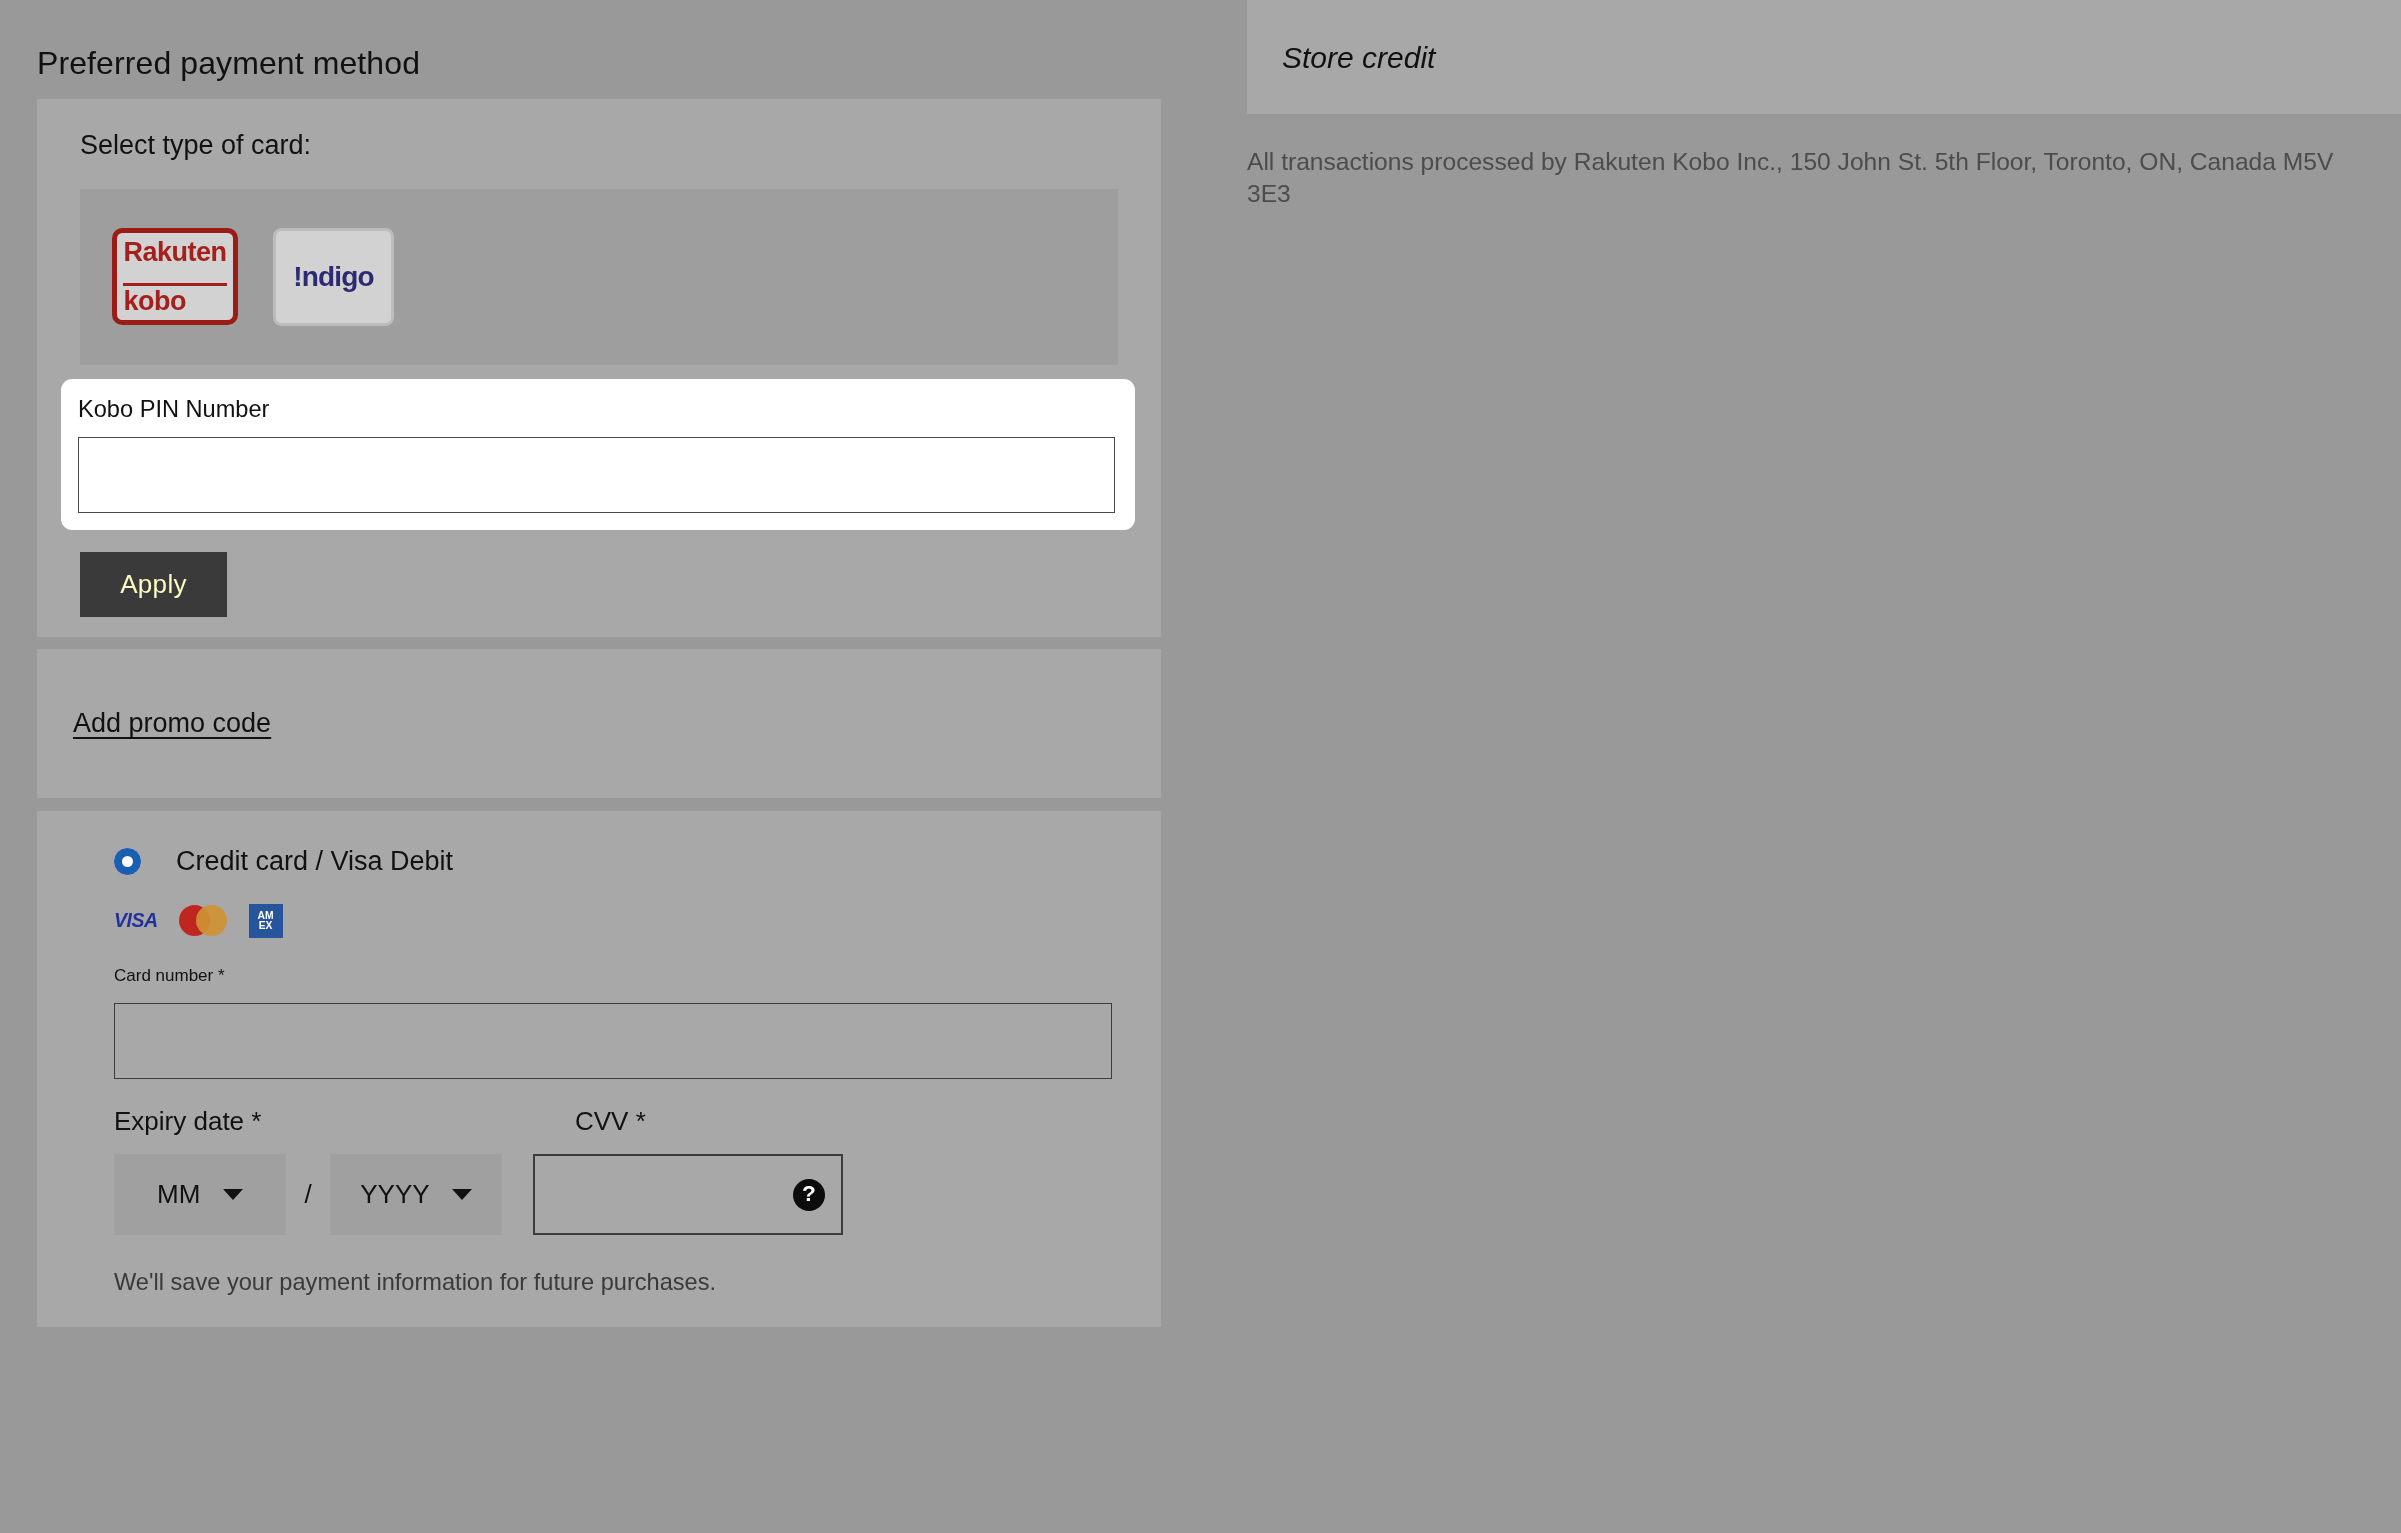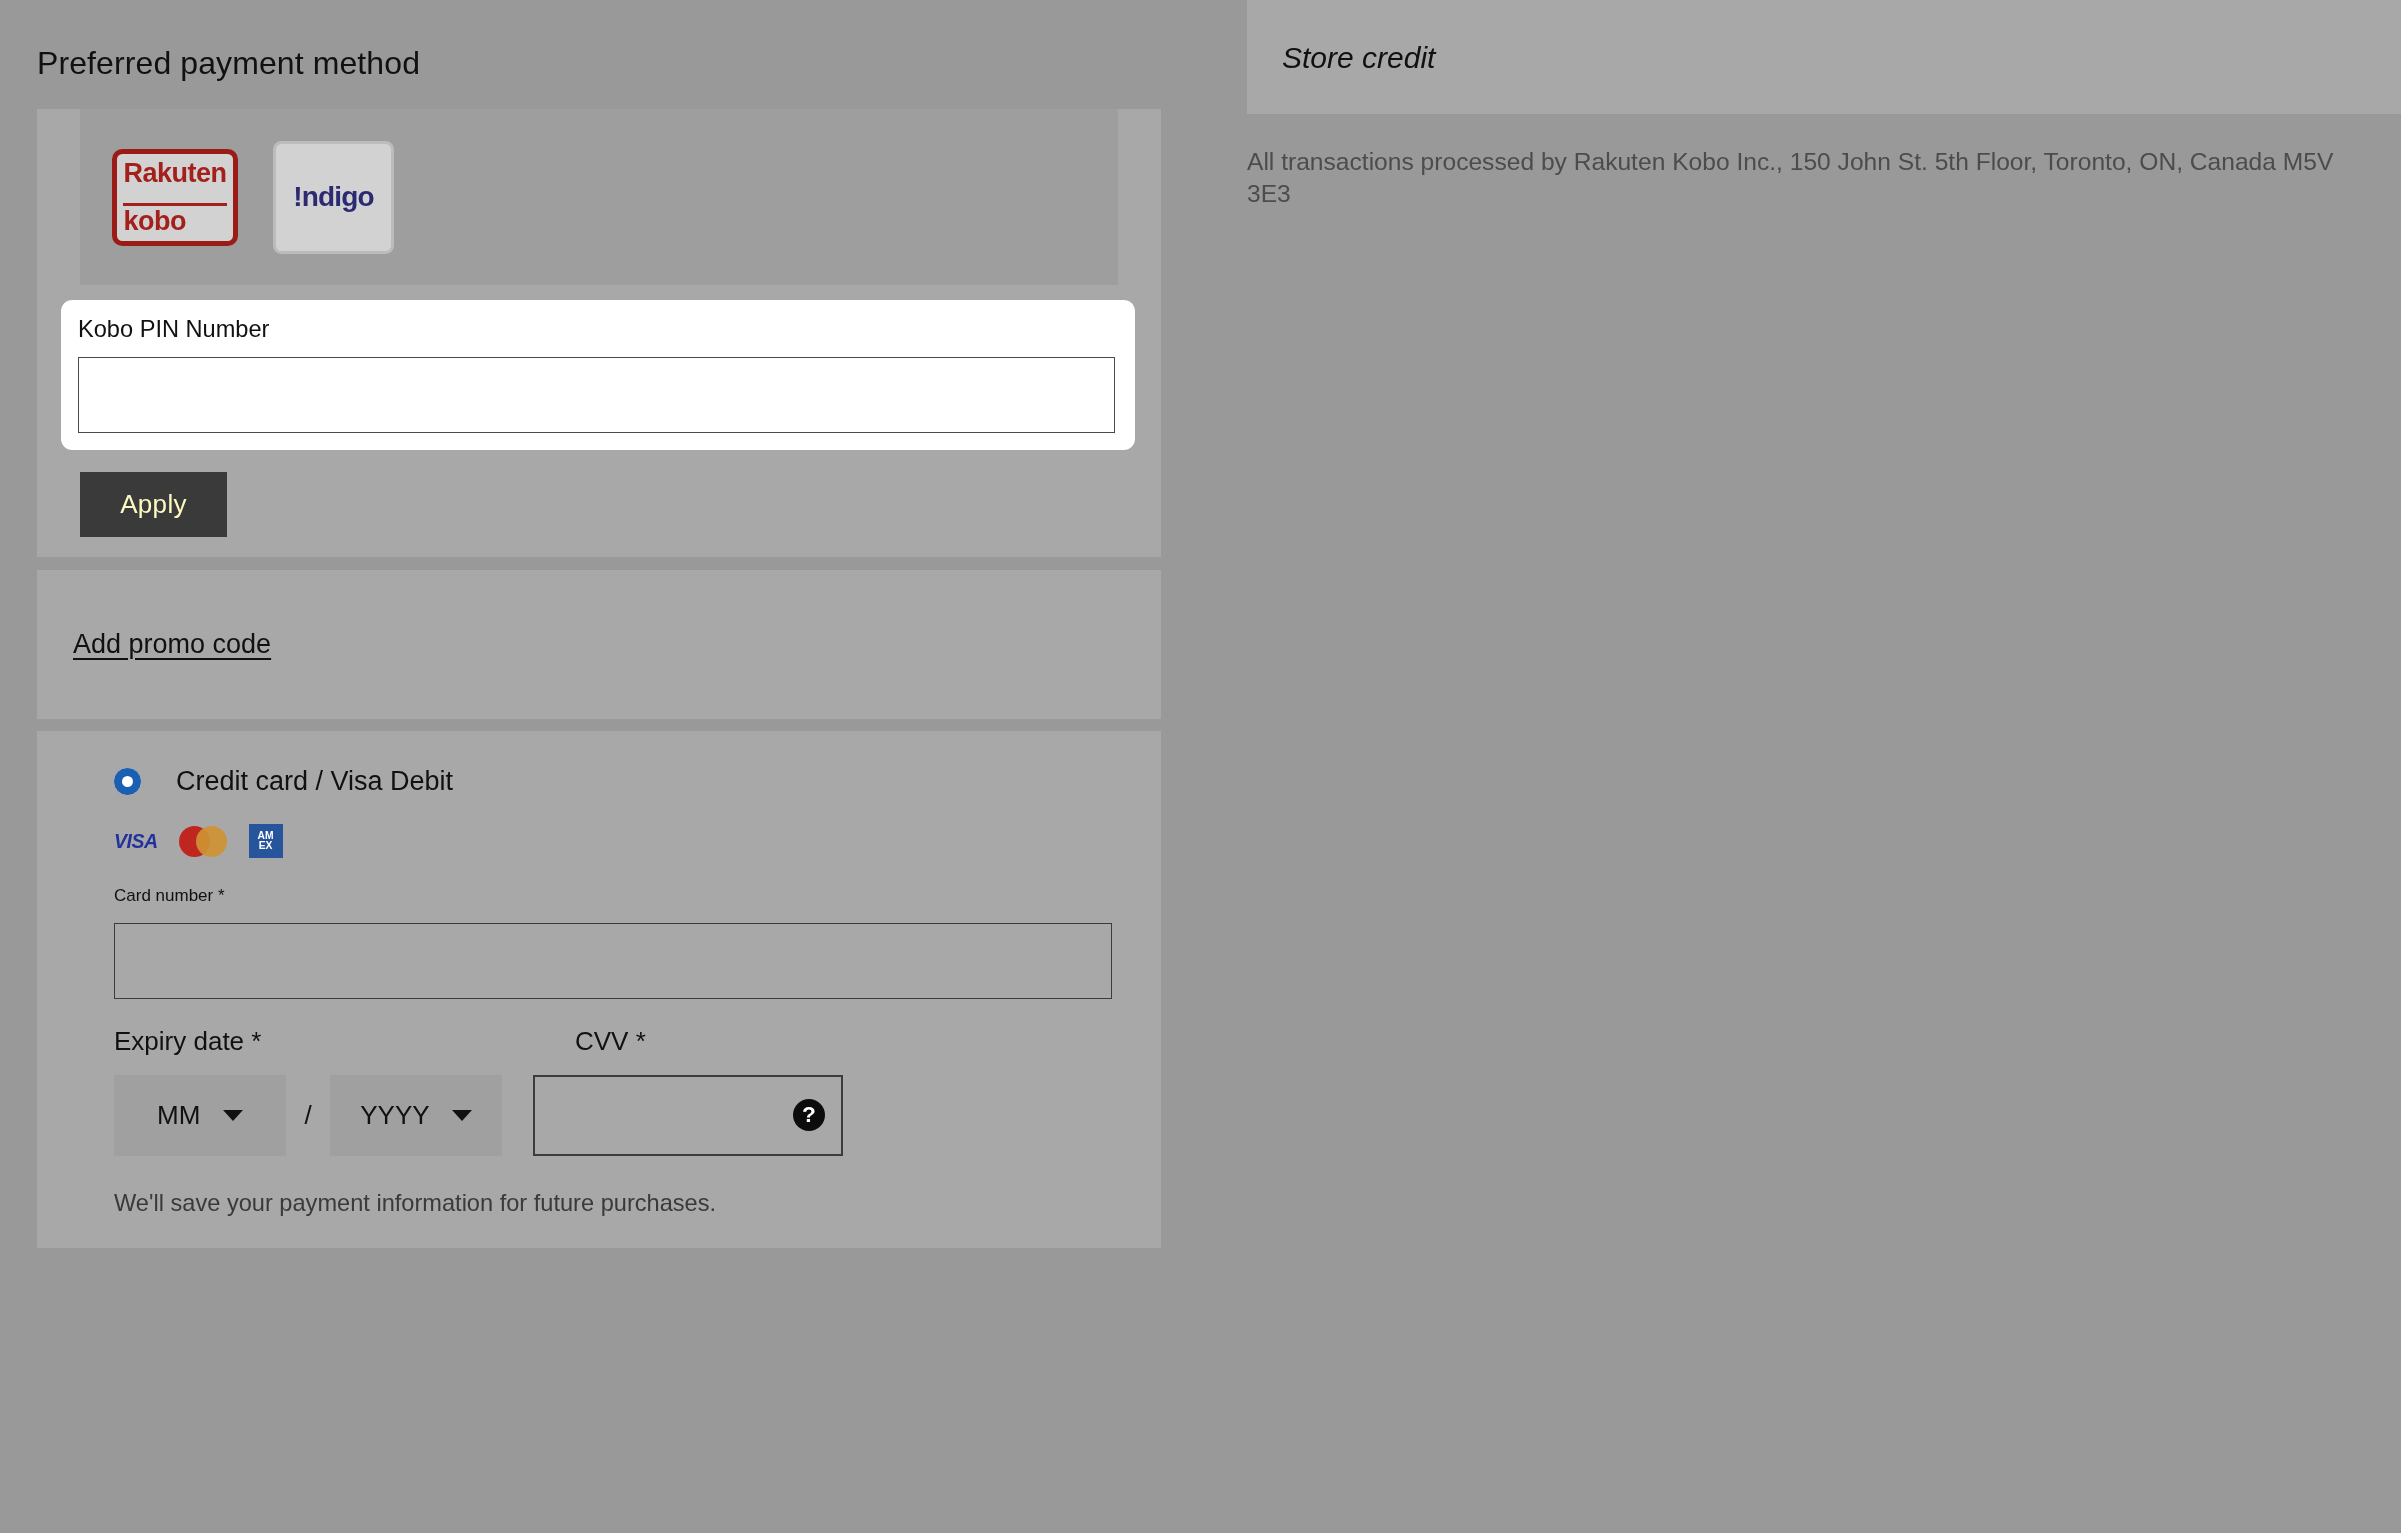--- a/index.html
+++ b/index.html
@@ -71,21 +71,21 @@
     height: 176px;
     background: #9e9e9e;
     display: flex;
     align-items: center;
     padding-left: 32px;
     gap: 35px;
   }
 
   .logo-tile {
     width: 121px;
-    height: 113px;
+    height: 98px;
     background: #d2d2d2;
     border-radius: 8.2px;
     display: flex;
     align-items: center;
     justify-content: center;
     flex-direction: column;
   }
   .logo-tile.selected {
     border: 5.6px solid #9b1b16;
     border-radius: 10.3px;
@@ -378,20 +378,21 @@
 </head>
 <body>
 
 <div id="page">
 
   <div class="left-column">
 
     <div class="section-heading">Preferred payment method</div>
 
     <div class="panel panel-cardtype">
+      <div class="subhead">Select type of card:</div>
 
       <div class="logo-strip">
         <div class="logo-tile selected">
           <div class="kobo-wrap">
             <span class="kobo-line1">Rakuten</span>
             <span class="kobo-line2">kobo</span>
           </div>
         </div>
         <div class="logo-tile unselected">
           <span class="indigo-text">!ndigo</span>

